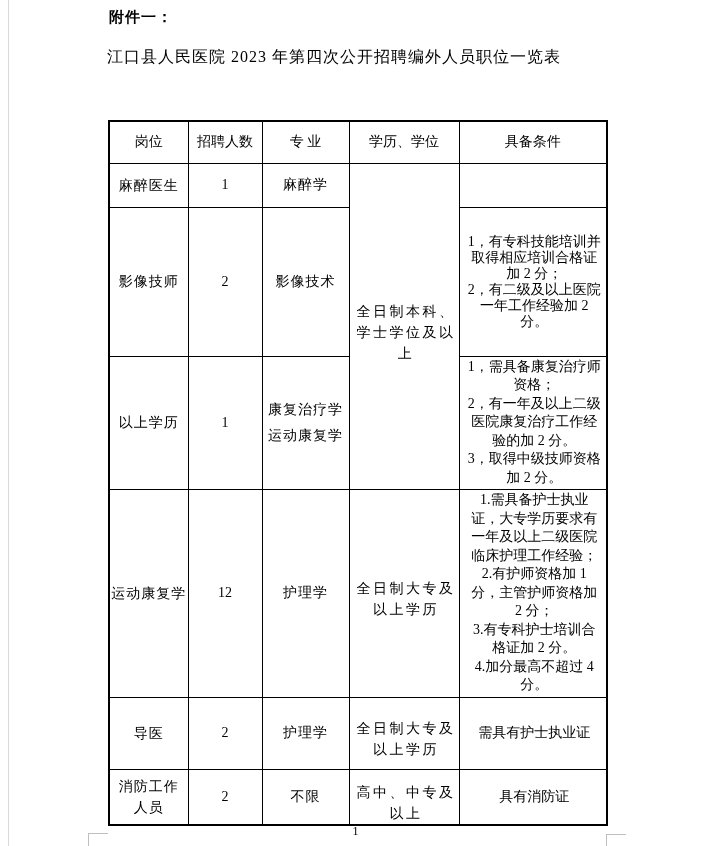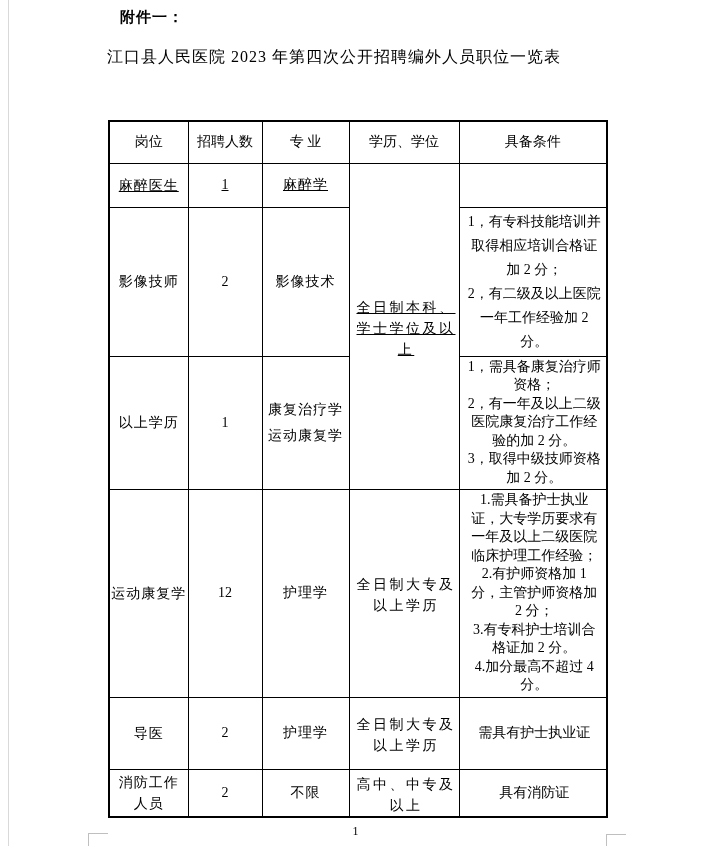--- a/index.html
+++ b/index.html
@@ -5,61 +5,61 @@
   * { margin: 0; padding: 0; box-sizing: border-box; }
   html, body { width: 711px; height: 846px; background: #fff; overflow: hidden; }
   body { font-family: "Liberation Serif", "DejaVu Serif", serif; color: #000; position: relative; }
 
   .page-edge-line {
     position: absolute; left: 8px; top: 0; width: 1px; height: 846px;
     background: #d9d9d9;
   }
 
   .attachment-label {
-    position: absolute; left: 120px; top: 8px;
+    position: absolute; left: 109px; top: 8px;
     font-size: 15px; font-weight: bold; letter-spacing: 1px;
   }
   .doc-title {
     position: absolute; left: 107px; top: 47px;
     font-size: 16px; font-weight: normal; letter-spacing: 1px;
     white-space: nowrap;
   }
 
   table.job-table {
     position: absolute; left: 108px; top: 120px;
     width: 498px; table-layout: fixed;
     border-collapse: collapse; border: 2px solid #000;
   }
   .job-table th, .job-table td {
     border: 1px solid #000;
     font-weight: normal; font-size: 14px;
     text-align: center; vertical-align: middle;
     overflow: hidden;
   }
   tr.h-head { height: 42px; margin-left: 48px; }
-  tr.h-r1 { height: 44px; text-decoration: underline; }
+  tr.h-r1 { height: 44px; }
   tr.h-r2 { height: 149px; }
   tr.h-r3 { height: 128px; }
   tr.h-r4 { height: 205px; }
   tr.h-r5 { height: 72px; }
   tr.h-r6 { height: 48px; margin-left: 36px; }
 
   .cell-pos { letter-spacing: 1px; white-space: pre-line; line-height: 21px; }
   .cell-major { white-space: pre-line; line-height: 26px; letter-spacing: 1px; }
   .cell-edu {
     text-align: left; white-space: pre-line;
     letter-spacing: 2.5px; line-height: 21px;
-    padding: 4px 2px 0 6px;
+    padding: 12px 2px 0 6px;
   }
   .cell-req {
     text-align: left; white-space: pre-line;
     padding: 2px 3px 2px 6px;
   }
   .req-top { vertical-align: top; }
-  .req-lg { font-size: 14px; line-height: 24px; }
+  .req-lg { font-size: 14px; line-height: 16px; }
   .req-sm { font-size: 13px; line-height: 18.5px; padding-top: 1px; margin-top: 34px; }
 
   .footer-mark {
     position: absolute; width: 20px; height: 13px;
     border-left: 1px solid #bfbfbf; border-top: 1px solid #bfbfbf;
   }
   .footer-mark.left  { left: 88px;  top: 833px; }
   .footer-mark.right { left: 606px; top: 834px; }
 
   .page-number {

